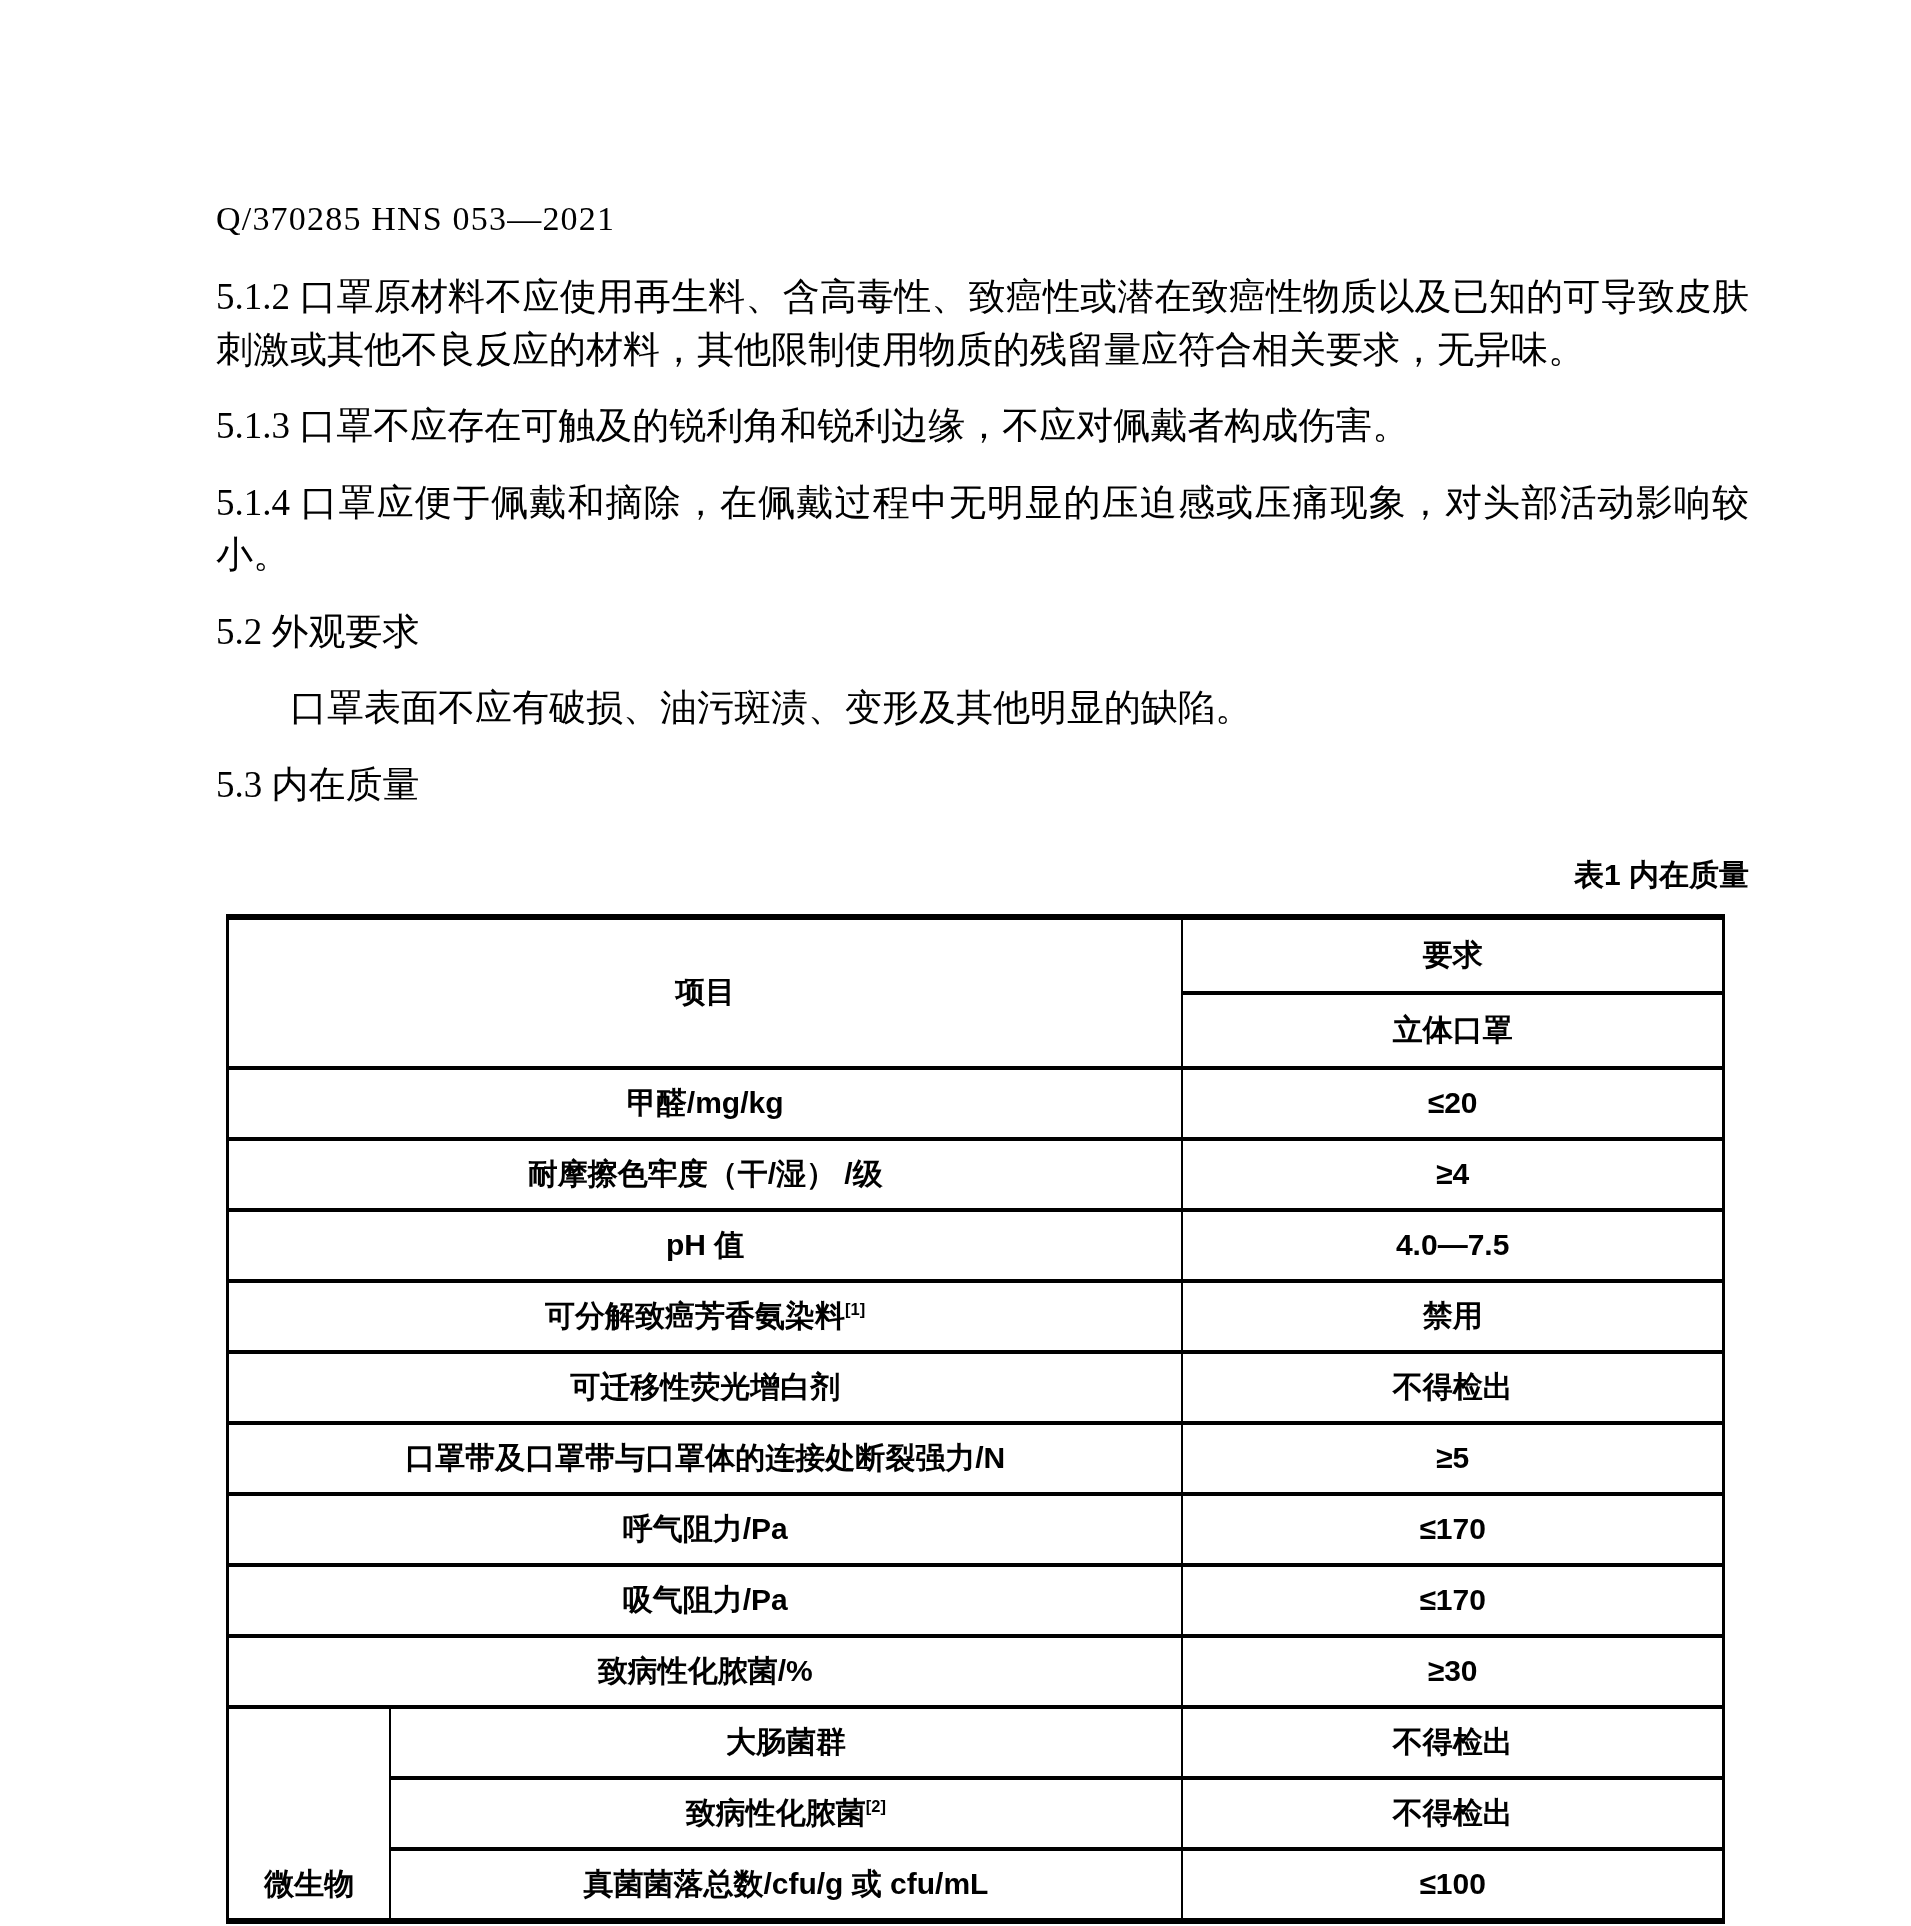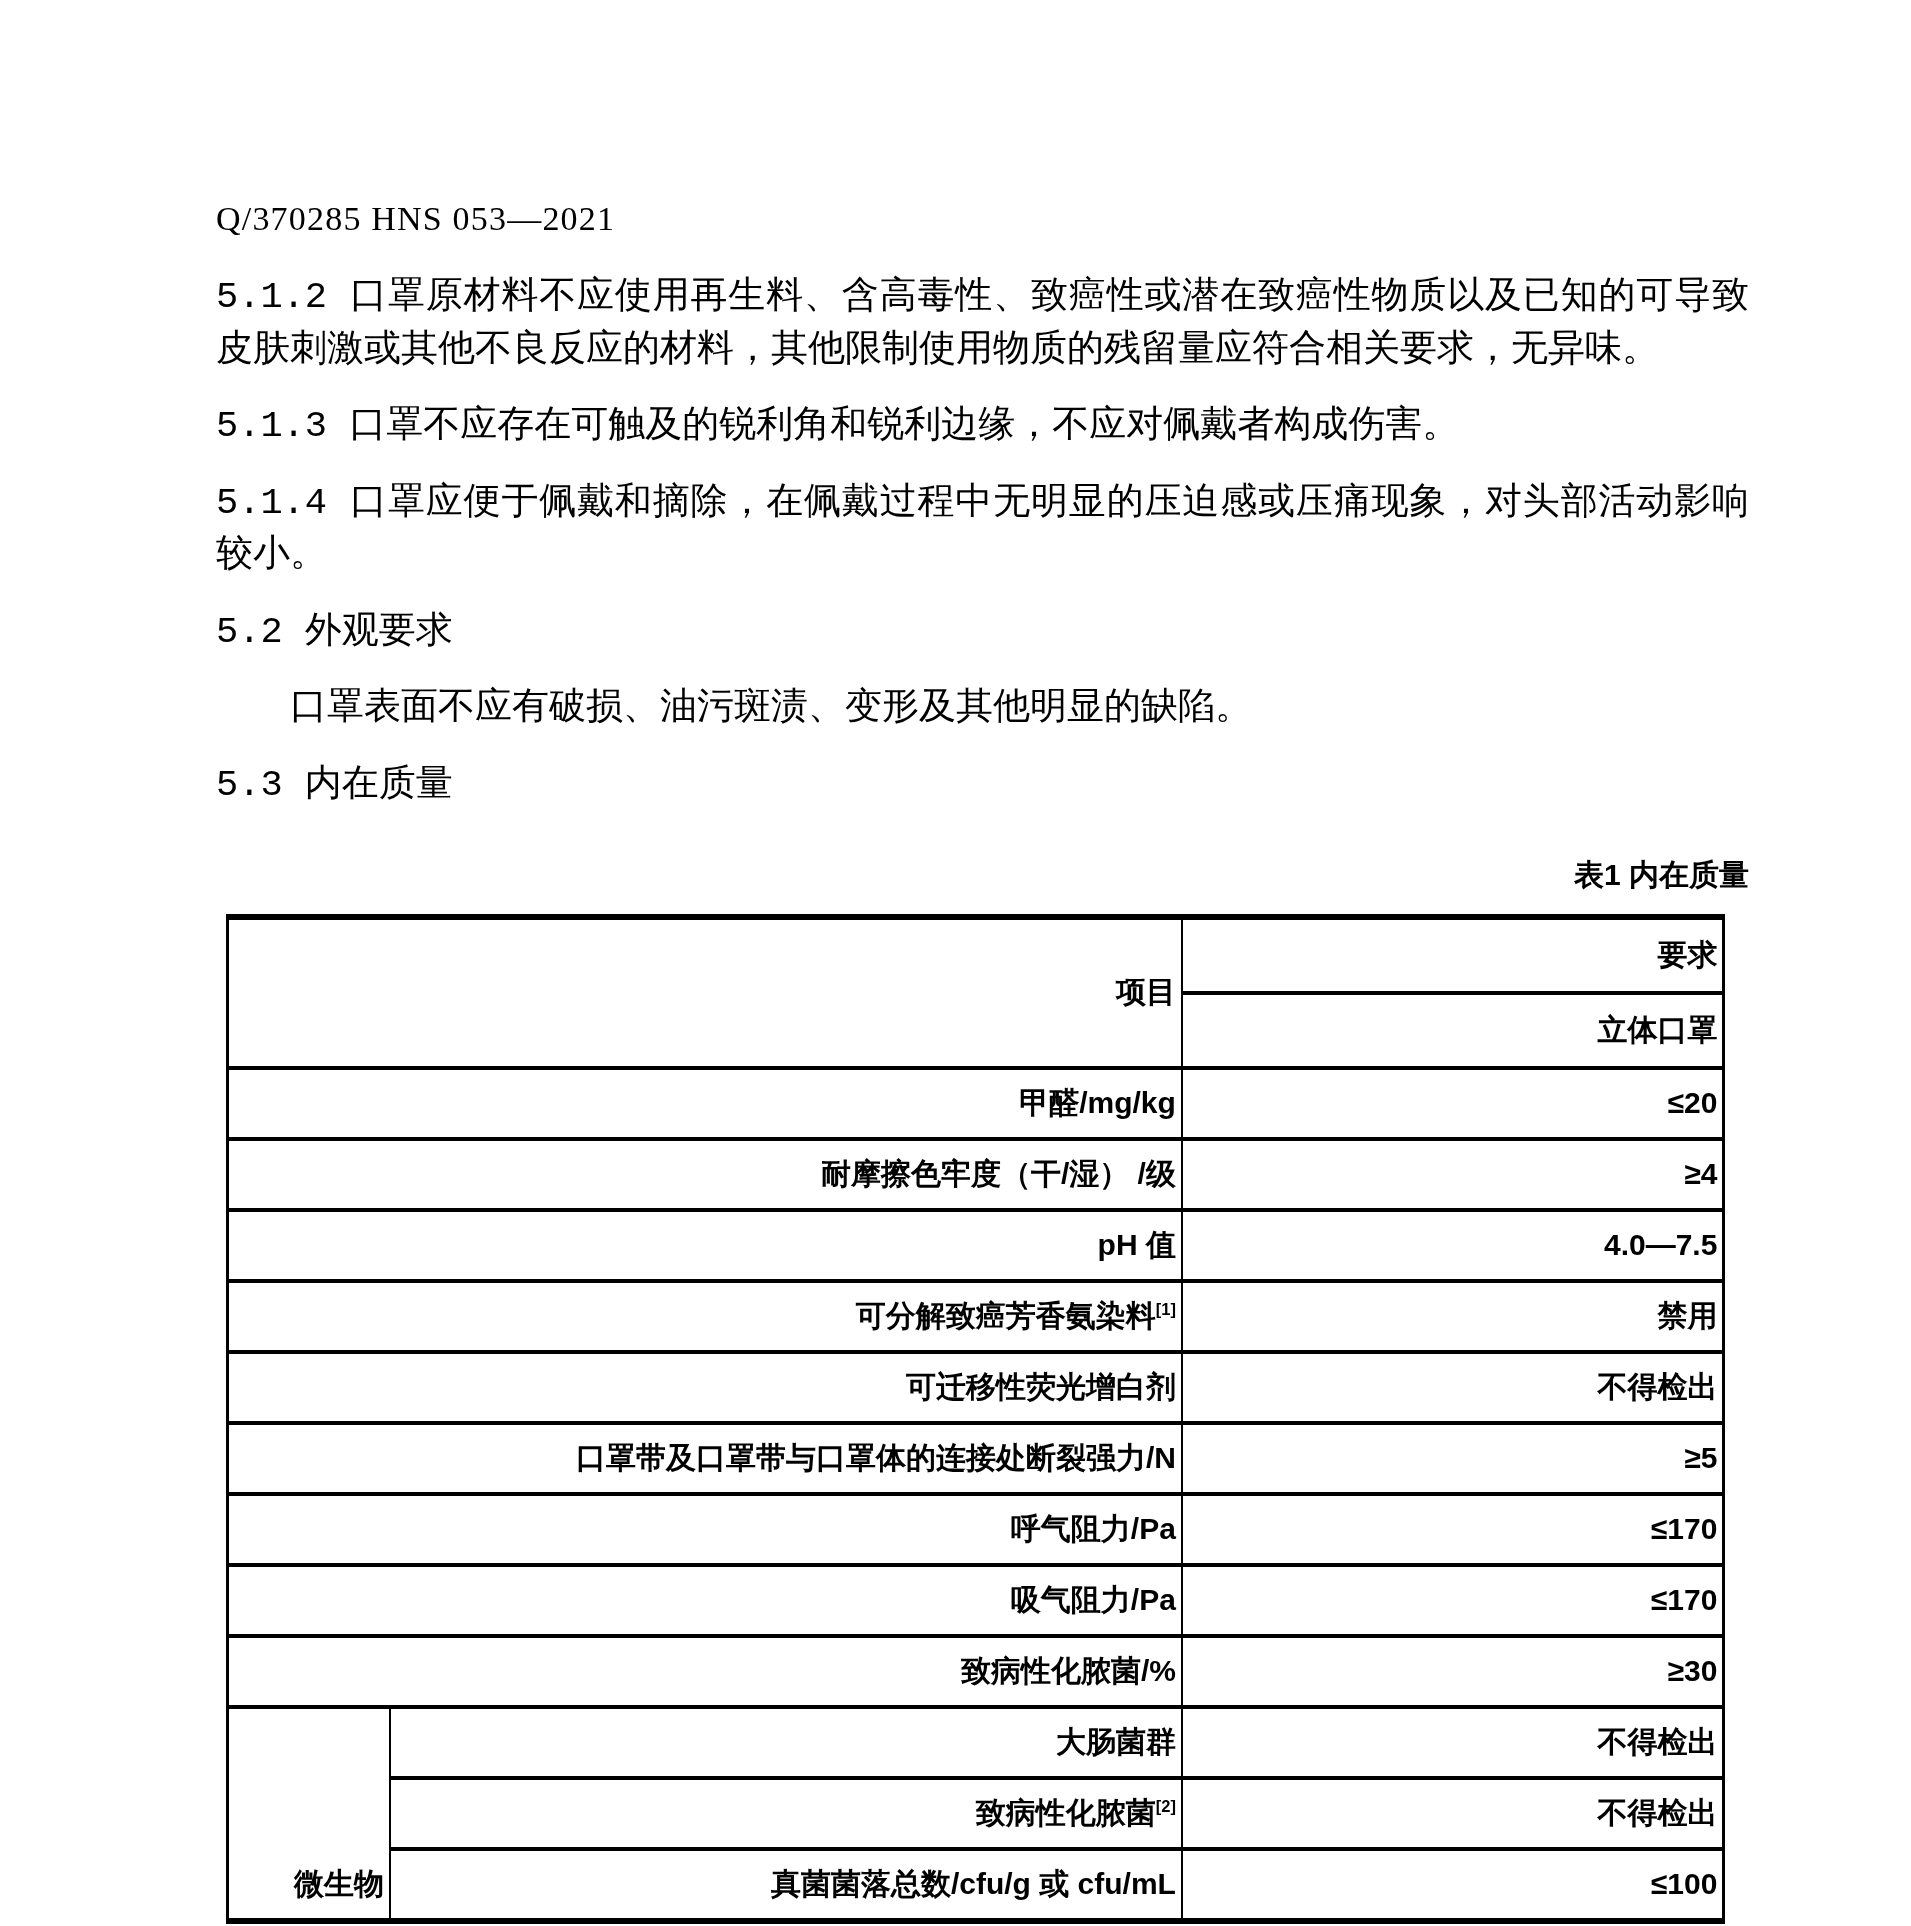--- a/index.html
+++ b/index.html
@@ -18,21 +18,20 @@
     font-size:34px;
     letter-spacing:1.2px;
     margin:0 -31px 33px 0;
     white-space:nowrap;
   }
   .para {
     font-size:37px;
     line-height:1.42;
     text-align:justify;
     margin:0 0 24px 0;
-    font-family:Liberation Mono, monospace;
   }
   .para.indent { text-indent:2em; }
   .para.tight { margin-bottom:0; }
   .table-title {
     font-family:"Liberation Sans","DejaVu Sans",sans-serif;
     font-weight:700;
     font-size:30px;
     text-align:right;
     margin:44px 0 17.7px 0;
   }
@@ -49,24 +48,24 @@
     border-left:3.1px solid #000;
     border-right:3.1px solid #000;
   }
   .t1 col.c1 { width:162px; }
   .t1 col.c2 { width:792px; }
   .t1 col.c3 { width:542px; }
   .t1 td {
     border:4.6px solid #000;
     border-left-width:2.7px;
     border-right-width:2.7px;
-    text-align:right;
+    text-align:center;
     vertical-align:middle;
     height:67px;
-    padding:0 5px;
+    padding:0 17px;
     overflow:hidden;
   }
   .t1 tr.hdr td { height:71px; }
   .t1 td.micro { vertical-align:bottom; padding-bottom:13px; }
   .sup { font-size:0.55em; vertical-align:super; }
 </style>
 </head>
 <body>
 
 <div class="page">

